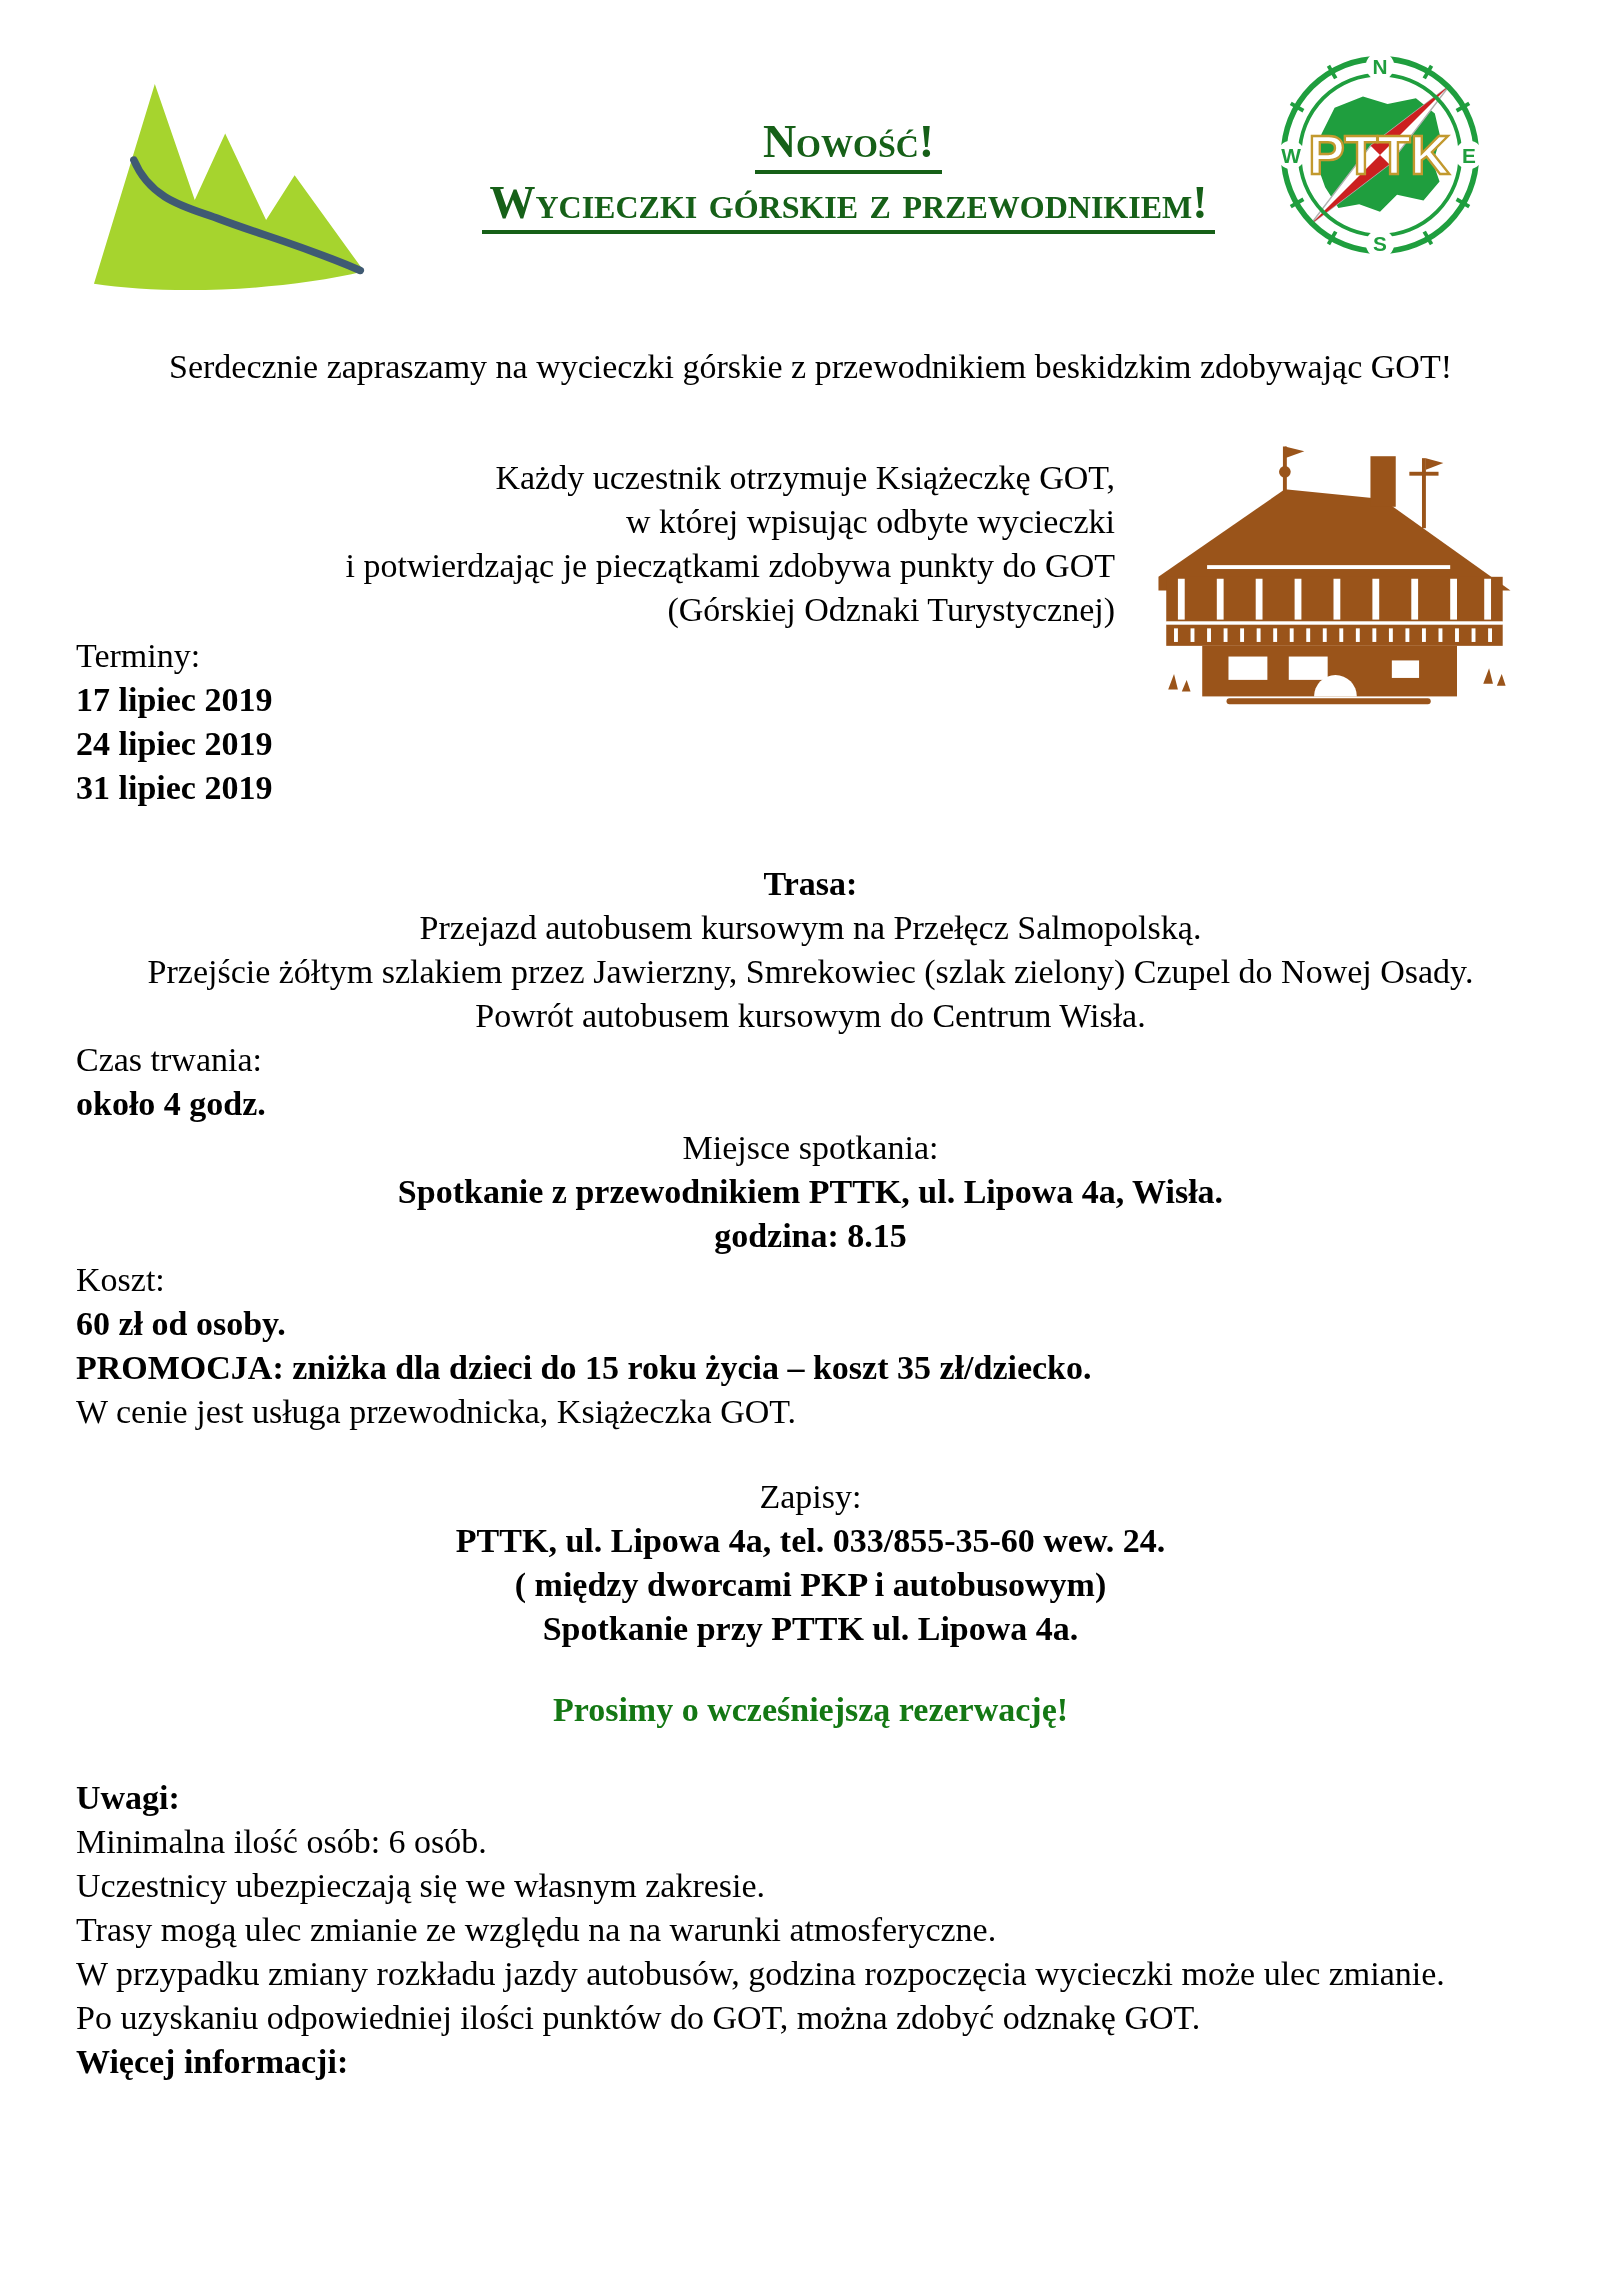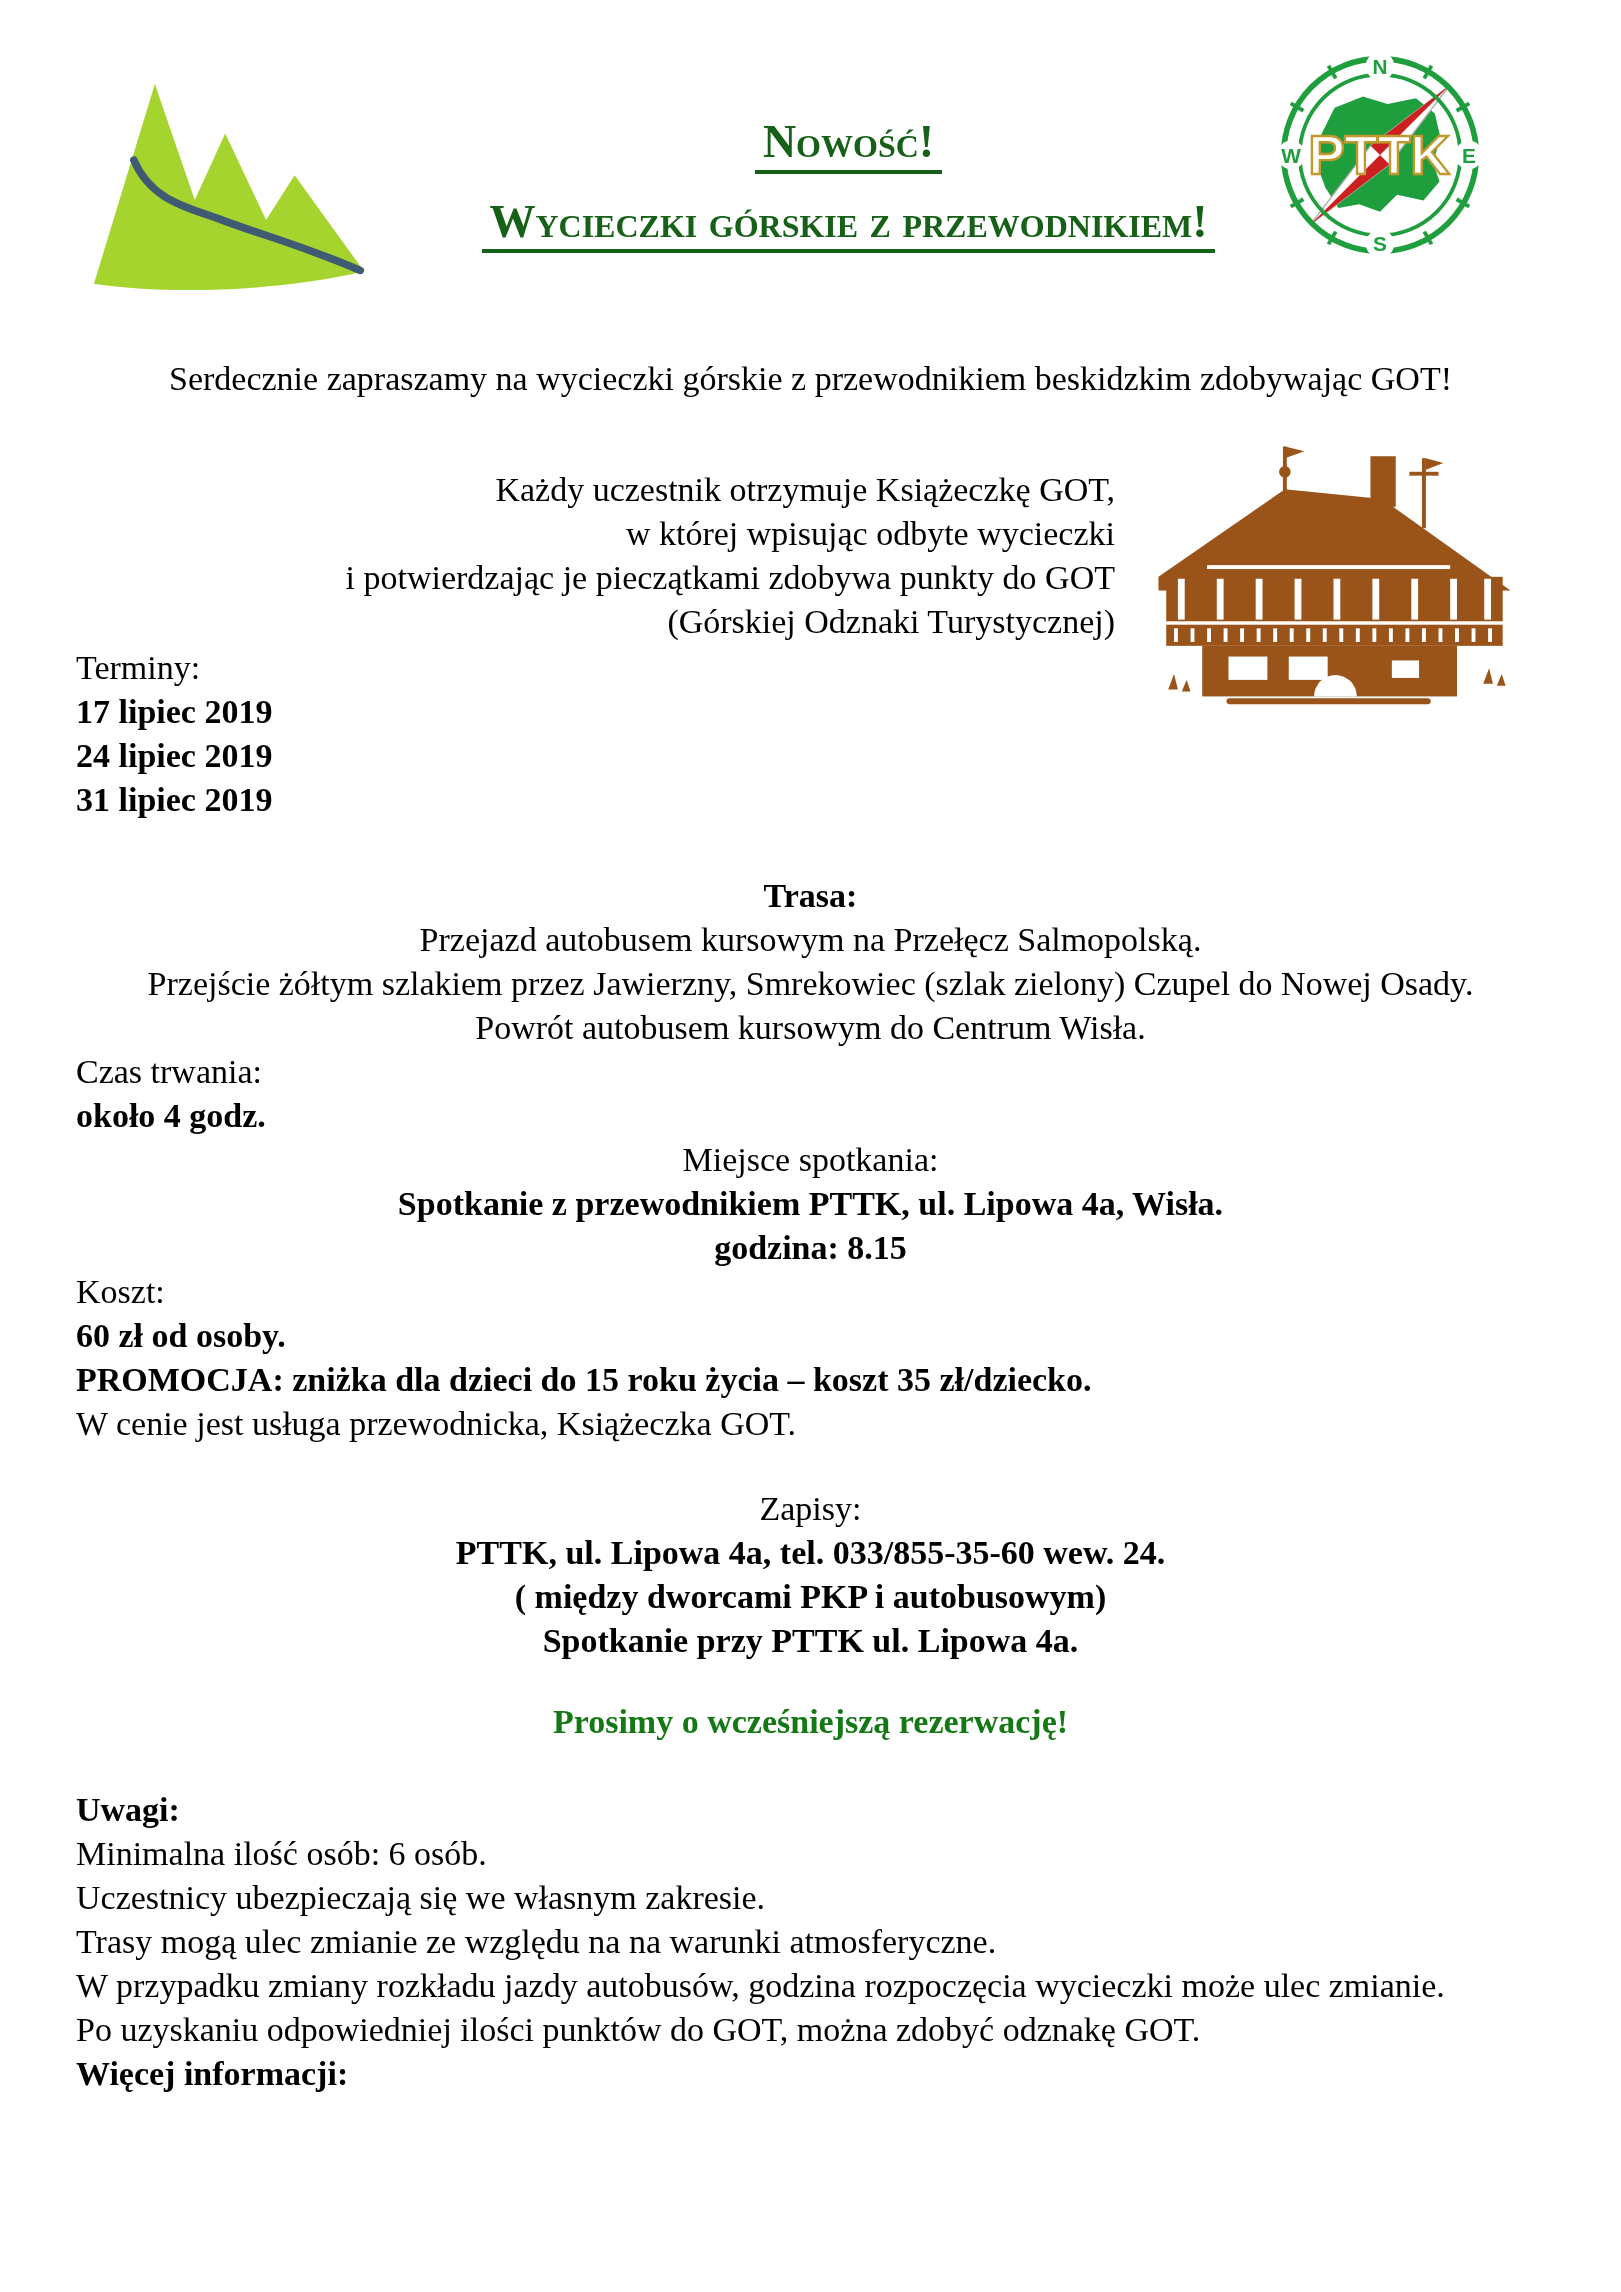--- a/index.html
+++ b/index.html
@@ -34,23 +34,23 @@
   .title-row{display:block;}
   .title-line{
     display:inline-block;
     color:var(--title-green);
     font-weight:bold;
     font-variant:small-caps;
     font-size:46px;line-height:1.12;
     border-bottom:4.9px solid var(--title-green);
     padding:0 7.8px 2px 7.8px;
   }
-  .title-row + .title-row{margin-top:22px;}
+  .title-row + .title-row{margin-top:3px;}
   .pttk-logo{position:absolute;right:137px;top:51px;}
-  .intro{margin-top:53px;}
+  .intro{margin-top:41px;}
   .got-block{margin-top:67px;width:1039px;text-align:right;}
   .hut-illustration{position:absolute;left:1145px;top:429px;}
   .terminy{margin-top:2px;}
   .trasa{margin-top:52px;}
   .zapisy{margin-top:41px;}
   .reservation{margin-top:37px;color:var(--accent-green);font-weight:bold;text-align:center;}
   .uwagi{margin-top:44px;}
   .compass-letter{
     font-family:"Liberation Sans",sans-serif;
     font-weight:bold;font-size:22px;

